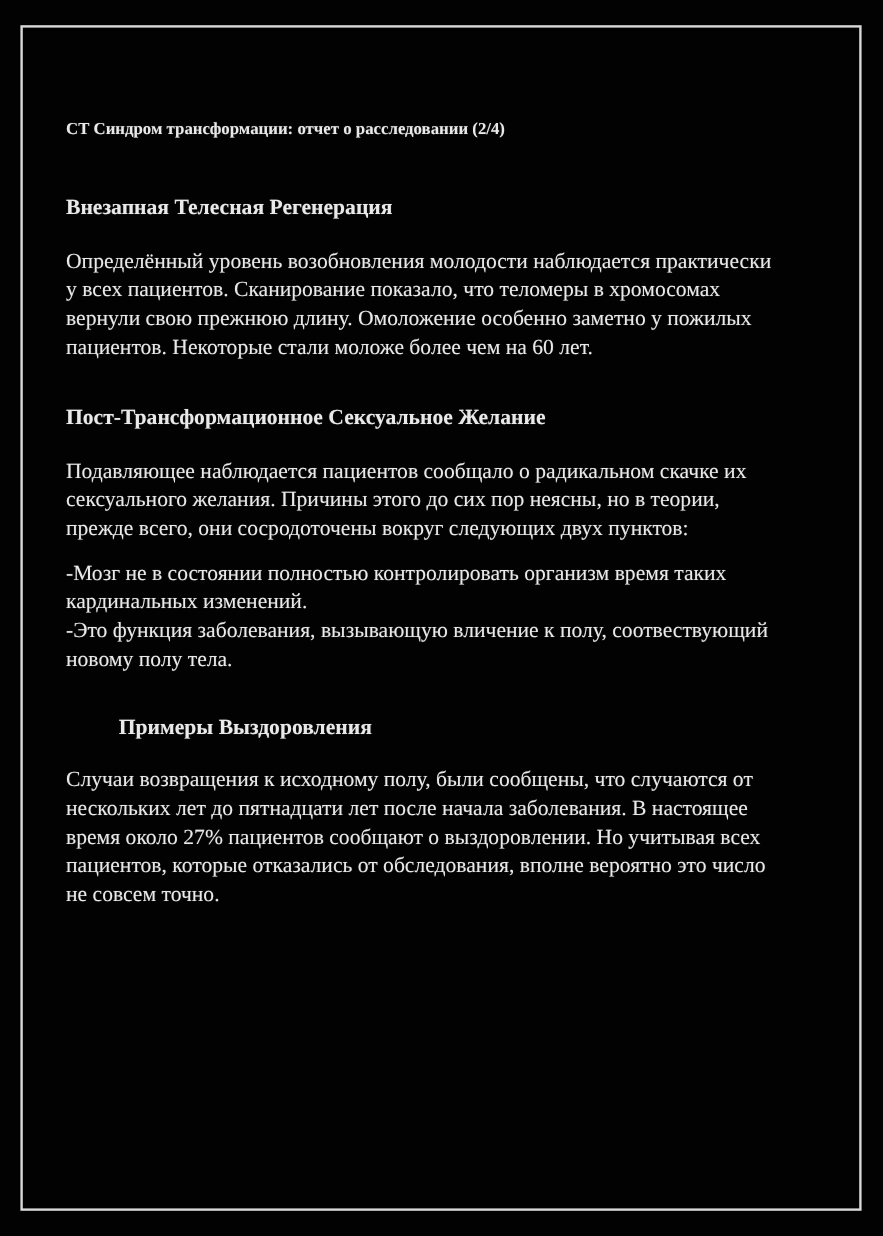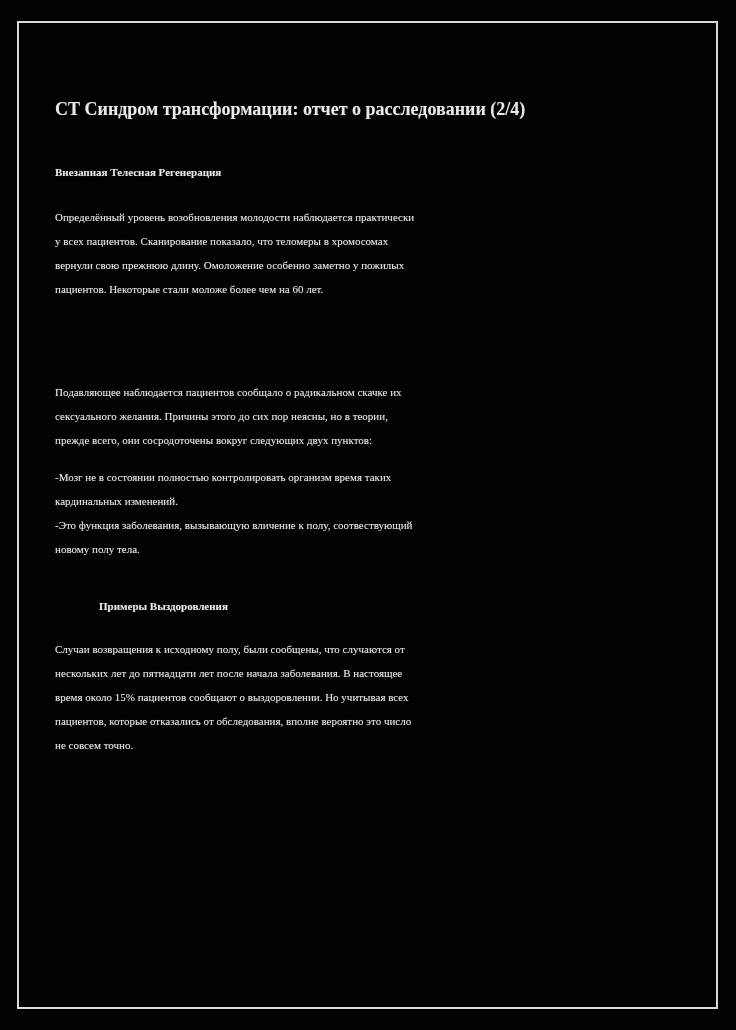--- a/index.html
+++ b/index.html
@@ -24,29 +24,29 @@
     height: 988px;
     box-sizing: border-box;
     border: 2px solid #d9d9d9;
     background: transparent;
   }
   .textblock {
     position: absolute;
     left: 55px;
     width: 625px;
     margin: 0;
-    font-size: 11px;
+    font-size: 18px;
     line-height: 24px;
     white-space: pre-line;
     text-shadow: 0 0 1px rgba(235,235,235,0.35);
   }
   .title {
     top: 97px;
     font-weight: 700;
-    font-size: 18px;
+    font-size: 14px;
   }
   .heading-1 { top: 160px; }
   .body-1    { top: 205px; }
   .heading-2 { top: 335px; }
   .body-2    { top: 380px; }
   .list-2    { top: 465px; }
   .heading-3 { top: 594px; margin-left: 44px; }
   .body-3    { top: 637px; }
 </style>
 </head>
@@ -56,27 +56,28 @@
   <div class="page-border"></div>
 
   <h1 class="textblock title">СТ Синдром трансформации: отчет о расследовании (2/4)</h1>
 
   <h2 class="textblock heading-1">Внезапная Телесная Регенерация</h2>
   <p class="textblock body-1">Определённый уровень возобновления молодости наблюдается практически
 у всех пациентов. Сканирование показало, что теломеры в хромосомах
 вернули свою прежнюю длину. Омоложение особенно заметно у пожилых
 пациентов. Некоторые стали моложе более чем на 60 лет.</p>
 
+  <h2 class="textblock heading-2">Пост-Трансформационное Сексуальное Желание</h2>
   <p class="textblock body-2">Подавляющее наблюдается пациентов сообщало о радикальном скачке их
 сексуального желания. Причины этого до сих пор неясны, но в теории,
 прежде всего, они сосродоточены вокруг следующих двух пунктов:</p>
   <p class="textblock list-2">-Мозг не в состоянии полностью контролировать организм время таких
 кардинальных изменений.
 -Это функция заболевания, вызывающую вличение к полу, соотвествующий
 новому полу тела.</p>
 
   <h2 class="textblock heading-3">Примеры Выздоровления</h2>
   <p class="textblock body-3">Случаи возвращения к исходному полу, были сообщены, что случаются от
 нескольких лет до пятнадцати лет после начала заболевания. В настоящее
-время около 15% пациентов сообщают о выздоровлении. Но учитывая всех
+время около 27% пациентов сообщают о выздоровлении. Но учитывая всех
 пациентов, которые отказались от обследования, вполне вероятно это число
 не совсем точно.</p>
 </div>
 
 </body></html>

